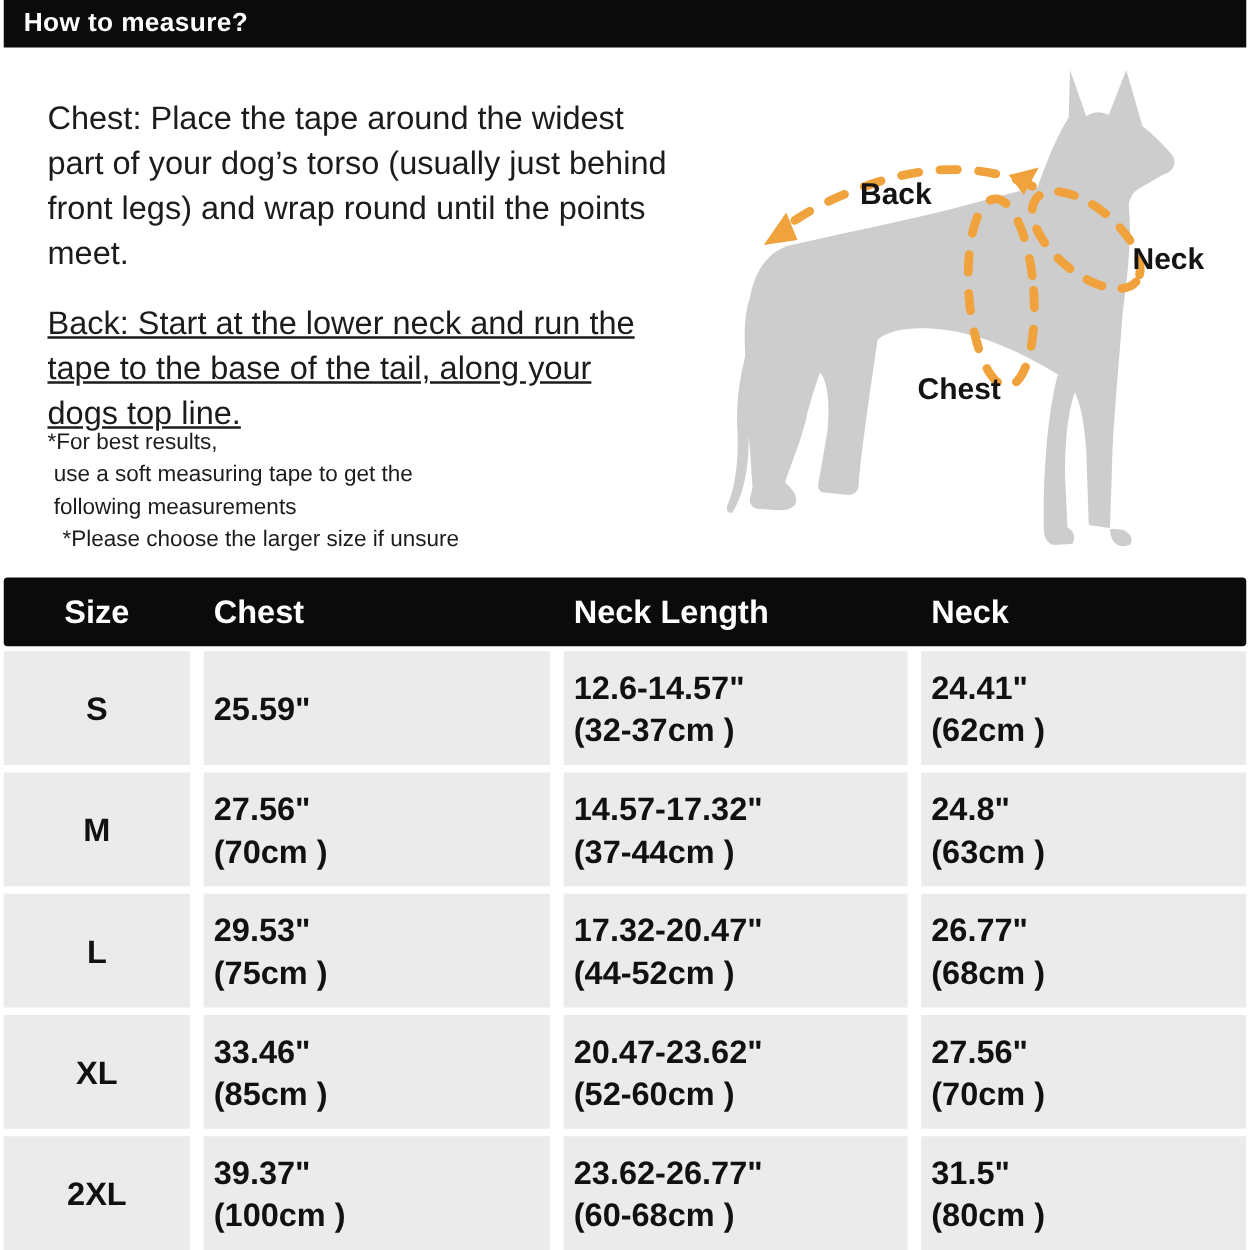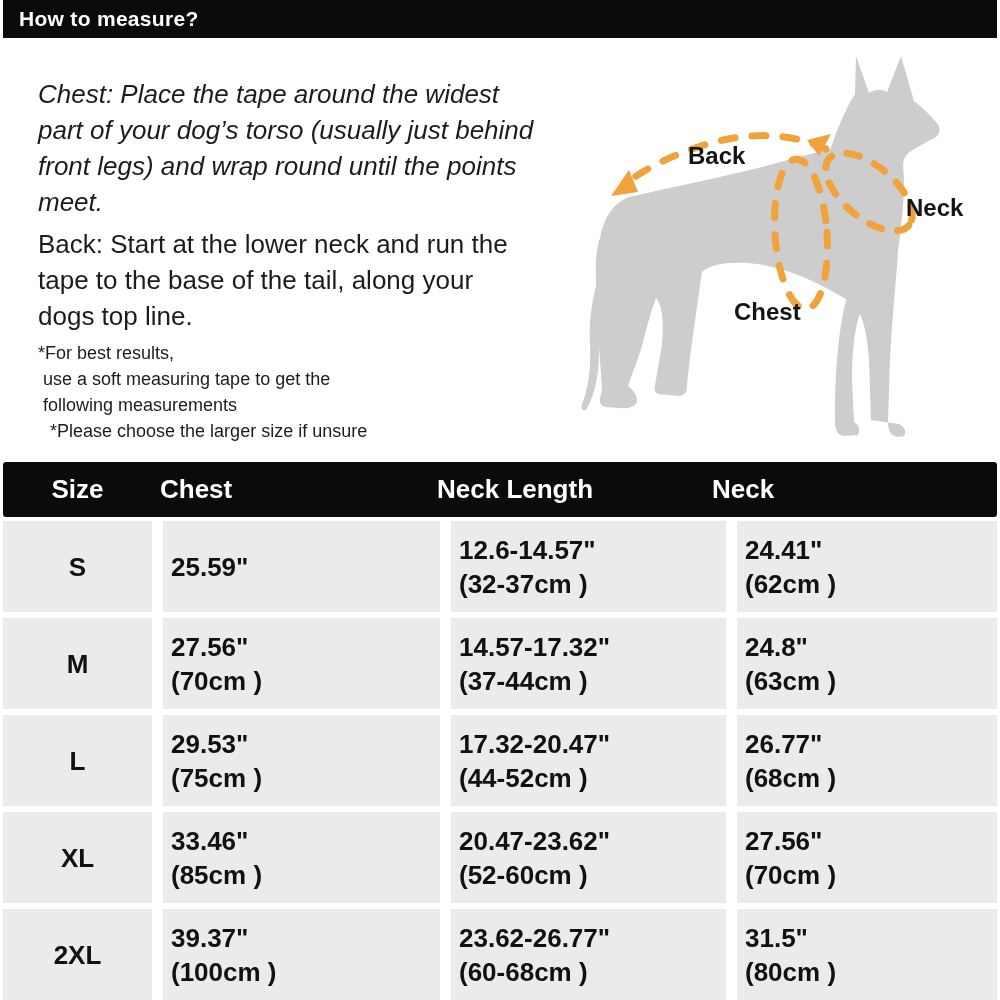--- a/index.html
+++ b/index.html
@@ -16,42 +16,42 @@
   }
   .topbar span{
     color:#ffffff;font-weight:bold;font-size:21px;letter-spacing:.3px;
     padding-left:16px;
   }
   
   .para{
     position:absolute;left:38px;width:620px;
     font-size:26px;line-height:36px;white-space:pre-wrap;color:#1c1c1c;
   }
-  .chest-para{top:76px;font-style:italic;}
-  .back-para{top:226px;}
+  .chest-para{top:76px;}
+  .back-para{top:240px;text-decoration:underline;}
   .note{
     position:absolute;left:38px;width:560px;
     font-size:18px;line-height:26px;white-space:pre-wrap;color:#1c1c1c;
   }
   .note1{top:340px;}
   .note2{top:418px;margin-left:12px;}
   
   .diagram{position:absolute;left:560px;top:40px;width:440px;height:420px;}
   .diagram svg{position:absolute;inset:0;}
   .dlabel{
     position:absolute;font-size:24px;font-weight:bold;color:#141414;white-space:nowrap;
   }
   .dlabel.back{left:128px;top:86px;margin-top:16px;}
   .dlabel.neck{left:346px;top:154px;}
   .dlabel.chest{left:174px;top:258px;}
   
   .table{position:absolute;left:3px;right:3px;top:462px;}
   .thead{
     height:55px;background:#0b0b0b;border-radius:3px;
-    display:grid;grid-template-columns:149px 277px 275px 1fr;
+    display:grid;grid-template-columns:149px 277px 275px 1fr;column-gap:11px;
     align-items:center;
   }
   .thead .th{
     color:#ffffff;font-weight:bold;font-size:26px;padding-left:8px;
   }
   .thead .th.size{padding-left:0;text-align:center;}
   .rows{margin-top:4px;display:grid;grid-auto-rows:91px;row-gap:6px;}
   .row{display:grid;grid-template-columns:149px 277px 275px 1fr;column-gap:11px;}
   .cell{
     background:#ebebeb;display:flex;flex-direction:column;justify-content:center;

